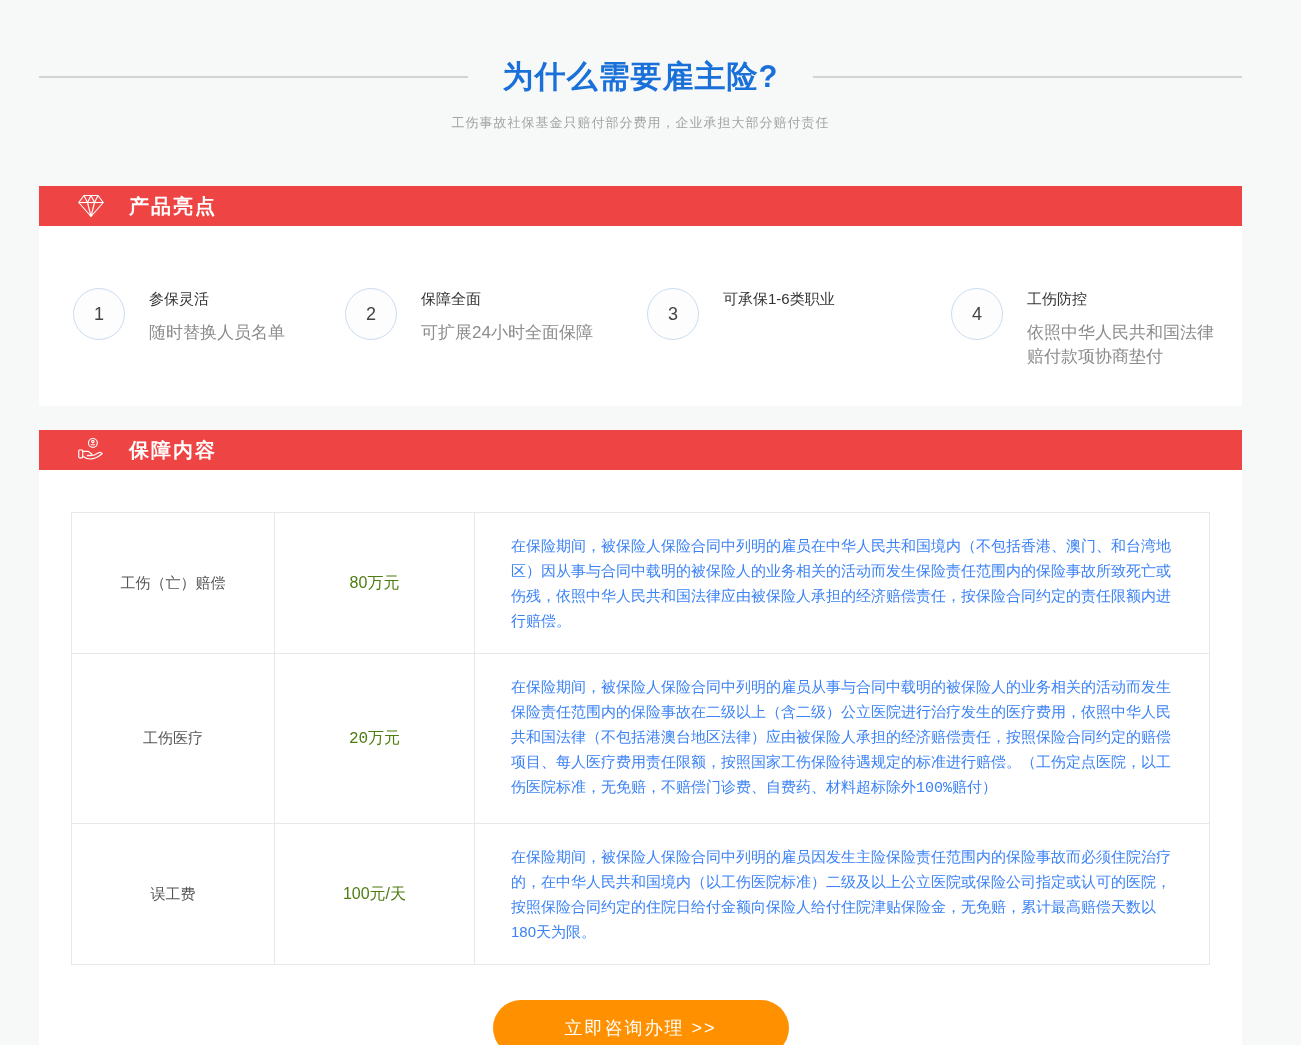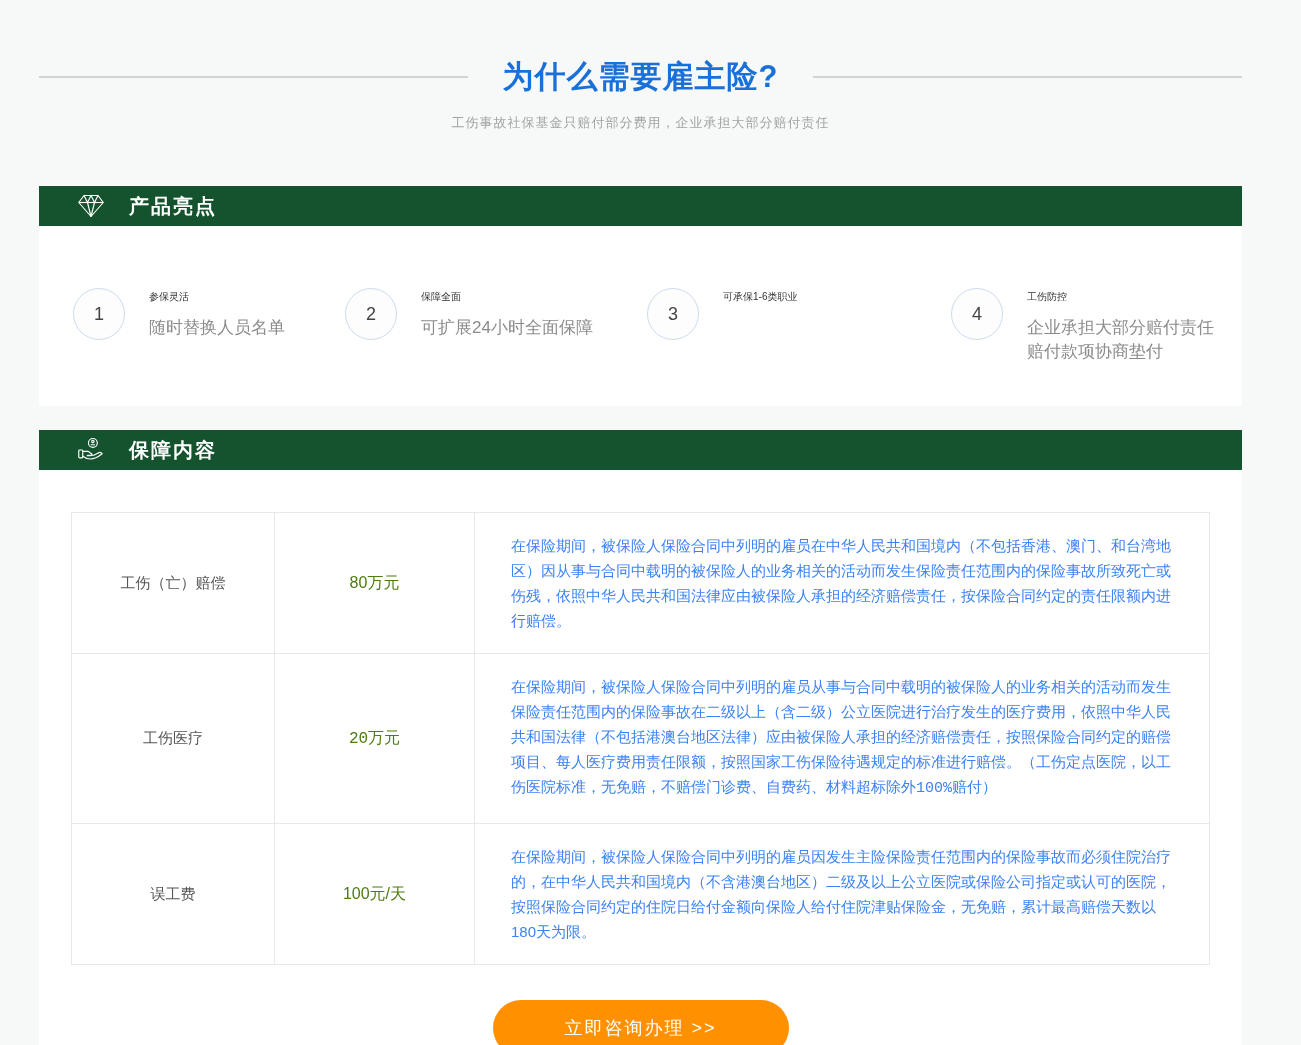--- a/index.html
+++ b/index.html
@@ -20,21 +20,21 @@
     font-size: 31px; font-weight: bold; color: #1a70d9;
     line-height: 42px; letter-spacing: 1px; white-space: nowrap;
   }
   .page-subtitle {
     margin-top: 16px; text-align: center;
     font-size: 13px; color: #a3a3a3; letter-spacing: 1px;
   }
 
   
   .section-banner {
-    height: 40px; background: #14532d;
+    height: 40px; background: #ef4444;
     display: flex; align-items: center;
     padding-left: 38px;
   }
   .banner-icon { width: 30px; height: 28px; display: flex; align-items: center; }
   .banner-label {
     margin-left: 22px; color: #ffffff;
     font-size: 20px; font-weight: bold; letter-spacing: 2px;
   }
 
   
@@ -45,21 +45,21 @@
   }
   .feature { display: flex; align-items: flex-start; }
   .feature-num {
     width: 52px; height: 52px; flex: 0 0 52px;
     border: 1px solid #ccdcf0; border-radius: 50%;
     background: #fdfdfe;
     text-align: center; line-height: 50px;
     font-size: 18px; color: #444444;
   }
   .feature-text { margin-left: 24px; padding-top: 2px; }
-  .feature-title { font-size: 10px; color: #333333; }
+  .feature-title { font-size: 15px; color: #333333; }
   .feature-desc { margin-top: 12px; }
   .feature-desc div { font-size: 17px; color: #8c8c8c; line-height: 24px; }
 
   .section-gap { height: 24px; }
 
   
   .coverage-box { background: #ffffff; padding: 42px 32px 24px; }
   table.coverage-table { width: 100%; border-collapse: collapse; }
   .coverage-table td {
     border: 1px solid #e8e8e8; vertical-align: middle;
@@ -138,21 +138,21 @@
       <div class="feature-text">
         <div class="feature-title">可承保1-6类职业</div>
       </div>
     </div>
 
     <div class="feature">
       <div class="feature-num">4</div>
       <div class="feature-text">
         <div class="feature-title">工伤防控</div>
         <div class="feature-desc">
-          <div>企业承担大部分赔付责任</div>
+          <div>依照中华人民共和国法律</div>
           <div>赔付款项协商垫付</div>
         </div>
       </div>
     </div>
 
   </div>
 
   <div class="section-gap"></div>
 
   <div class="section-banner">
@@ -178,21 +178,21 @@
           <td class="cell-desc">在保险期间，被保险人保险合同中列明的雇员在中华人民共和国境内（不包括香港、澳门、和台湾地区）因从事与合同中载明的被保险人的业务相关的活动而发生保险责任范围内的保险事故所致死亡或伤残，依照中华人民共和国法律应由被保险人承担的经济赔偿责任，按保险合同约定的责任限额内进行赔偿。</td>
         </tr>
         <tr class="row-2">
           <td class="cell-item">工伤医疗</td>
           <td class="cell-amount">20万元</td>
           <td class="cell-desc">在保险期间，被保险人保险合同中列明的雇员从事与合同中载明的被保险人的业务相关的活动而发生保险责任范围内的保险事故在二级以上（含二级）公立医院进行治疗发生的医疗费用，依照中华人民共和国法律（不包括港澳台地区法律）应由被保险人承担的经济赔偿责任，按照保险合同约定的赔偿项目、每人医疗费用责任限额，按照国家工伤保险待遇规定的标准进行赔偿。（工伤定点医院，以工伤医院标准，无免赔，不赔偿门诊费、自费药、材料超标除外100%赔付）</td>
         </tr>
         <tr class="row-3">
           <td class="cell-item">误工费</td>
           <td class="cell-amount">100元/天</td>
-          <td class="cell-desc">在保险期间，被保险人保险合同中列明的雇员因发生主险保险责任范围内的保险事故而必须住院治疗的，在中华人民共和国境内（不含港澳台地区）二级及以上公立医院或保险公司指定或认可的医院，按照保险合同约定的住院日给付金额向保险人给付住院津贴保险金，无免赔，累计最高赔偿天数以180天为限。</td>
+          <td class="cell-desc">在保险期间，被保险人保险合同中列明的雇员因发生主险保险责任范围内的保险事故而必须住院治疗的，在中华人民共和国境内（以工伤医院标准）二级及以上公立医院或保险公司指定或认可的医院，按照保险合同约定的住院日给付金额向保险人给付住院津贴保险金，无免赔，累计最高赔偿天数以180天为限。</td>
         </tr>
       </tbody>
     </table>
 
     <button class="cta-button">立即咨询办理 &gt;&gt;</button>
   </div>
 
 </div>
 
 </body></html>

